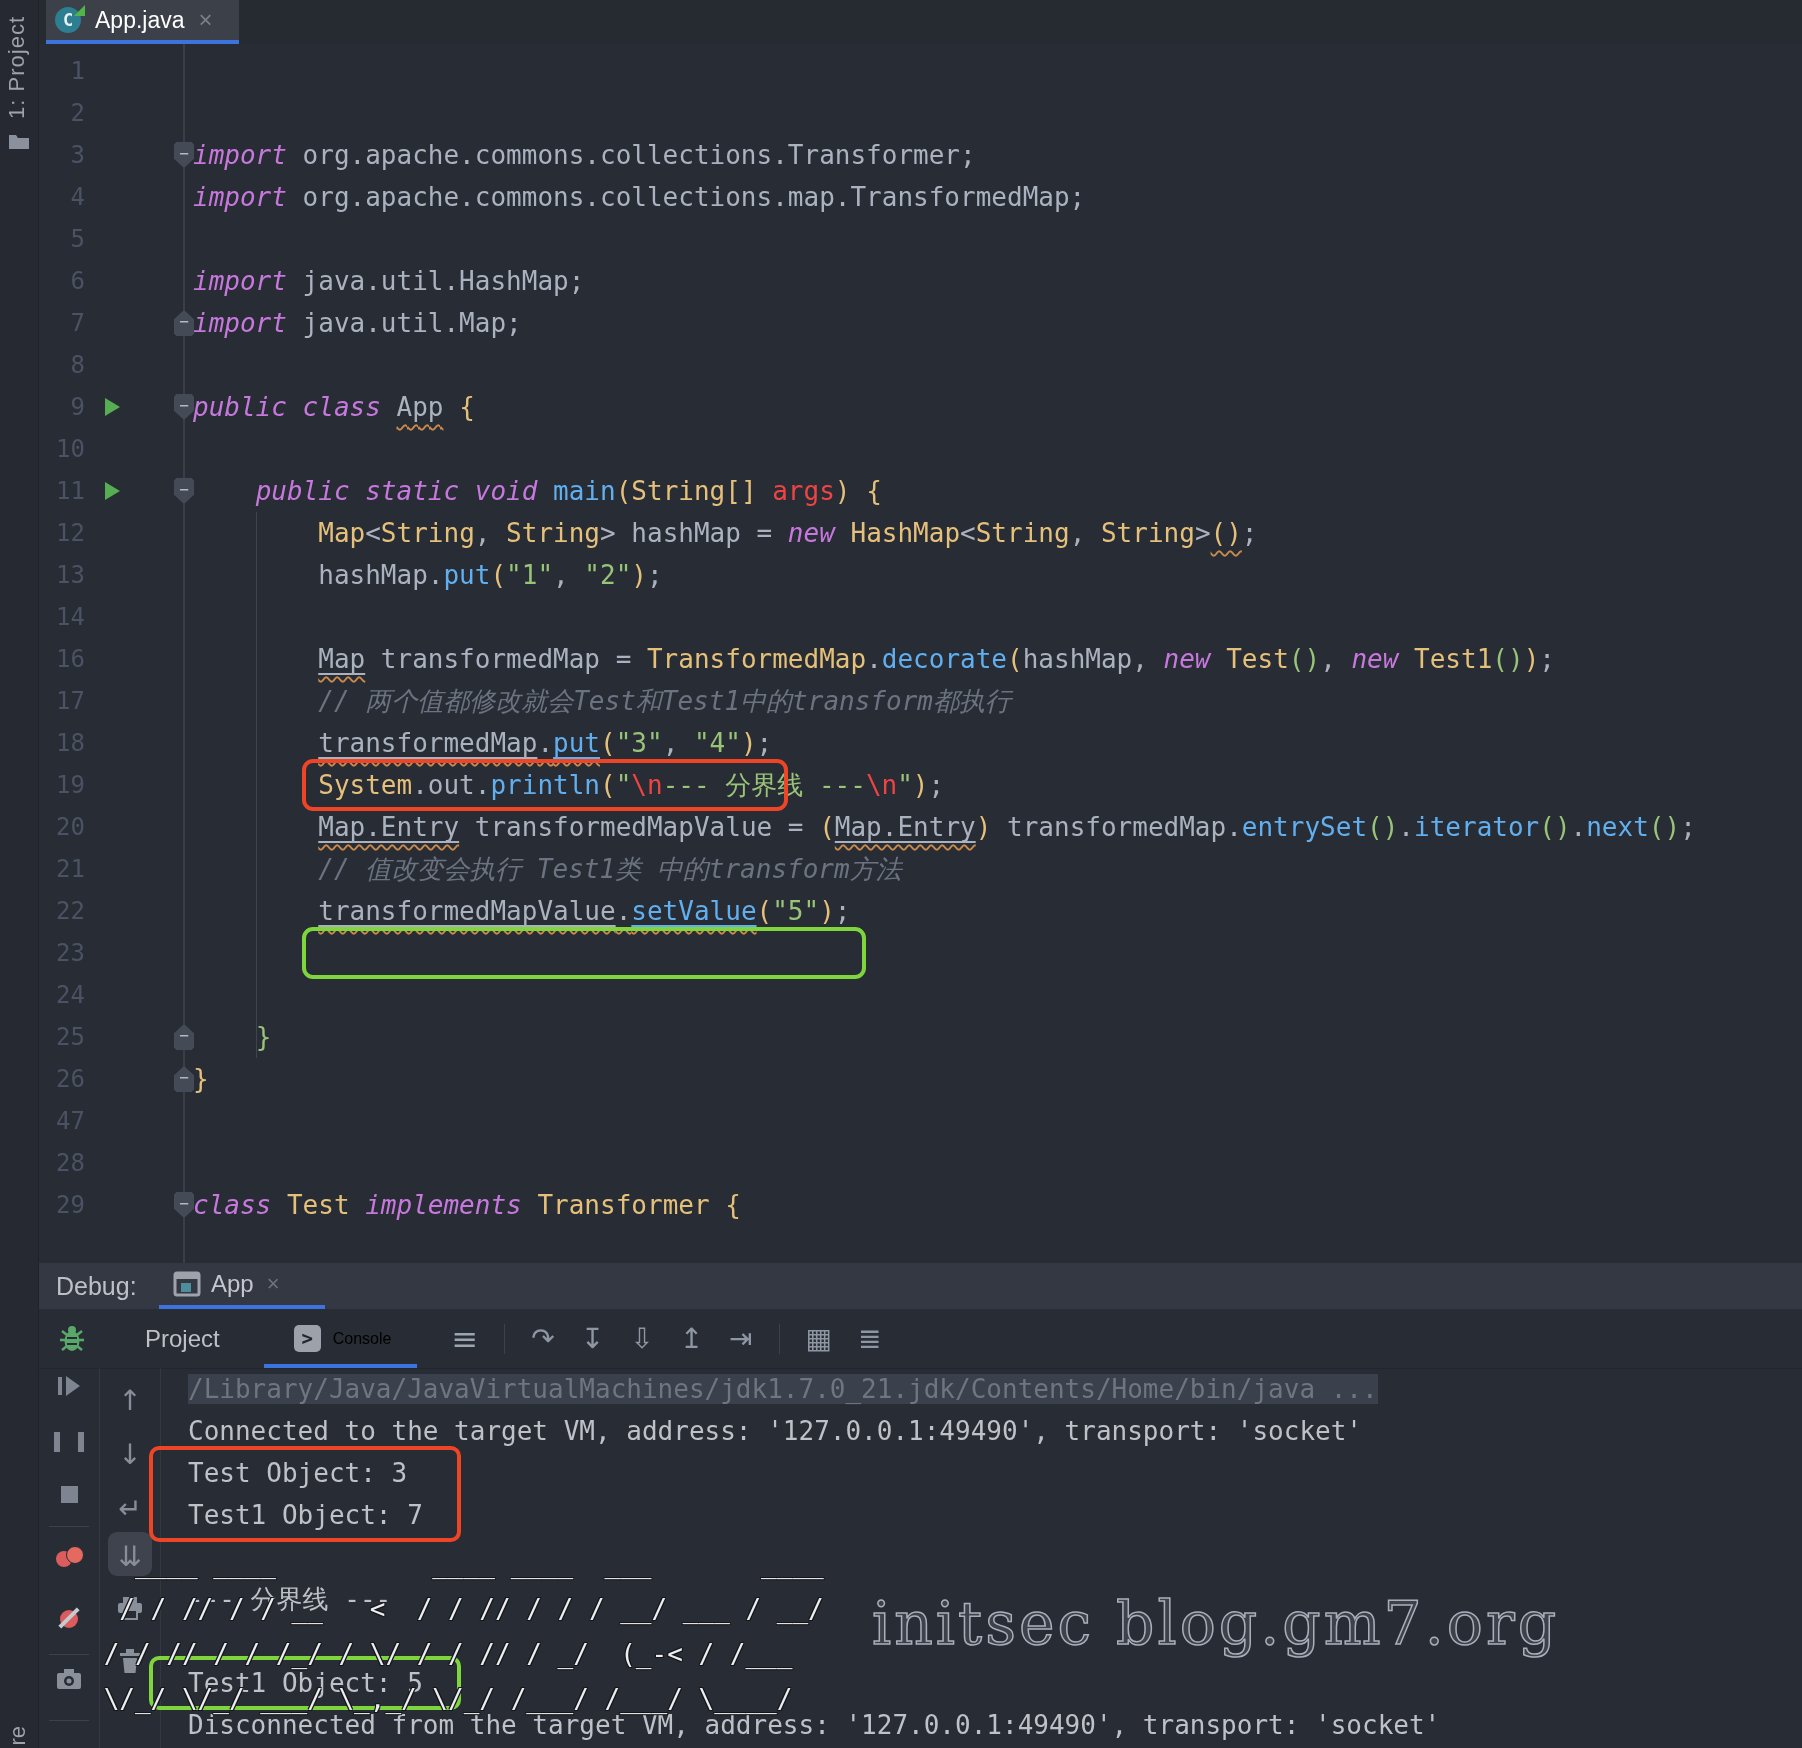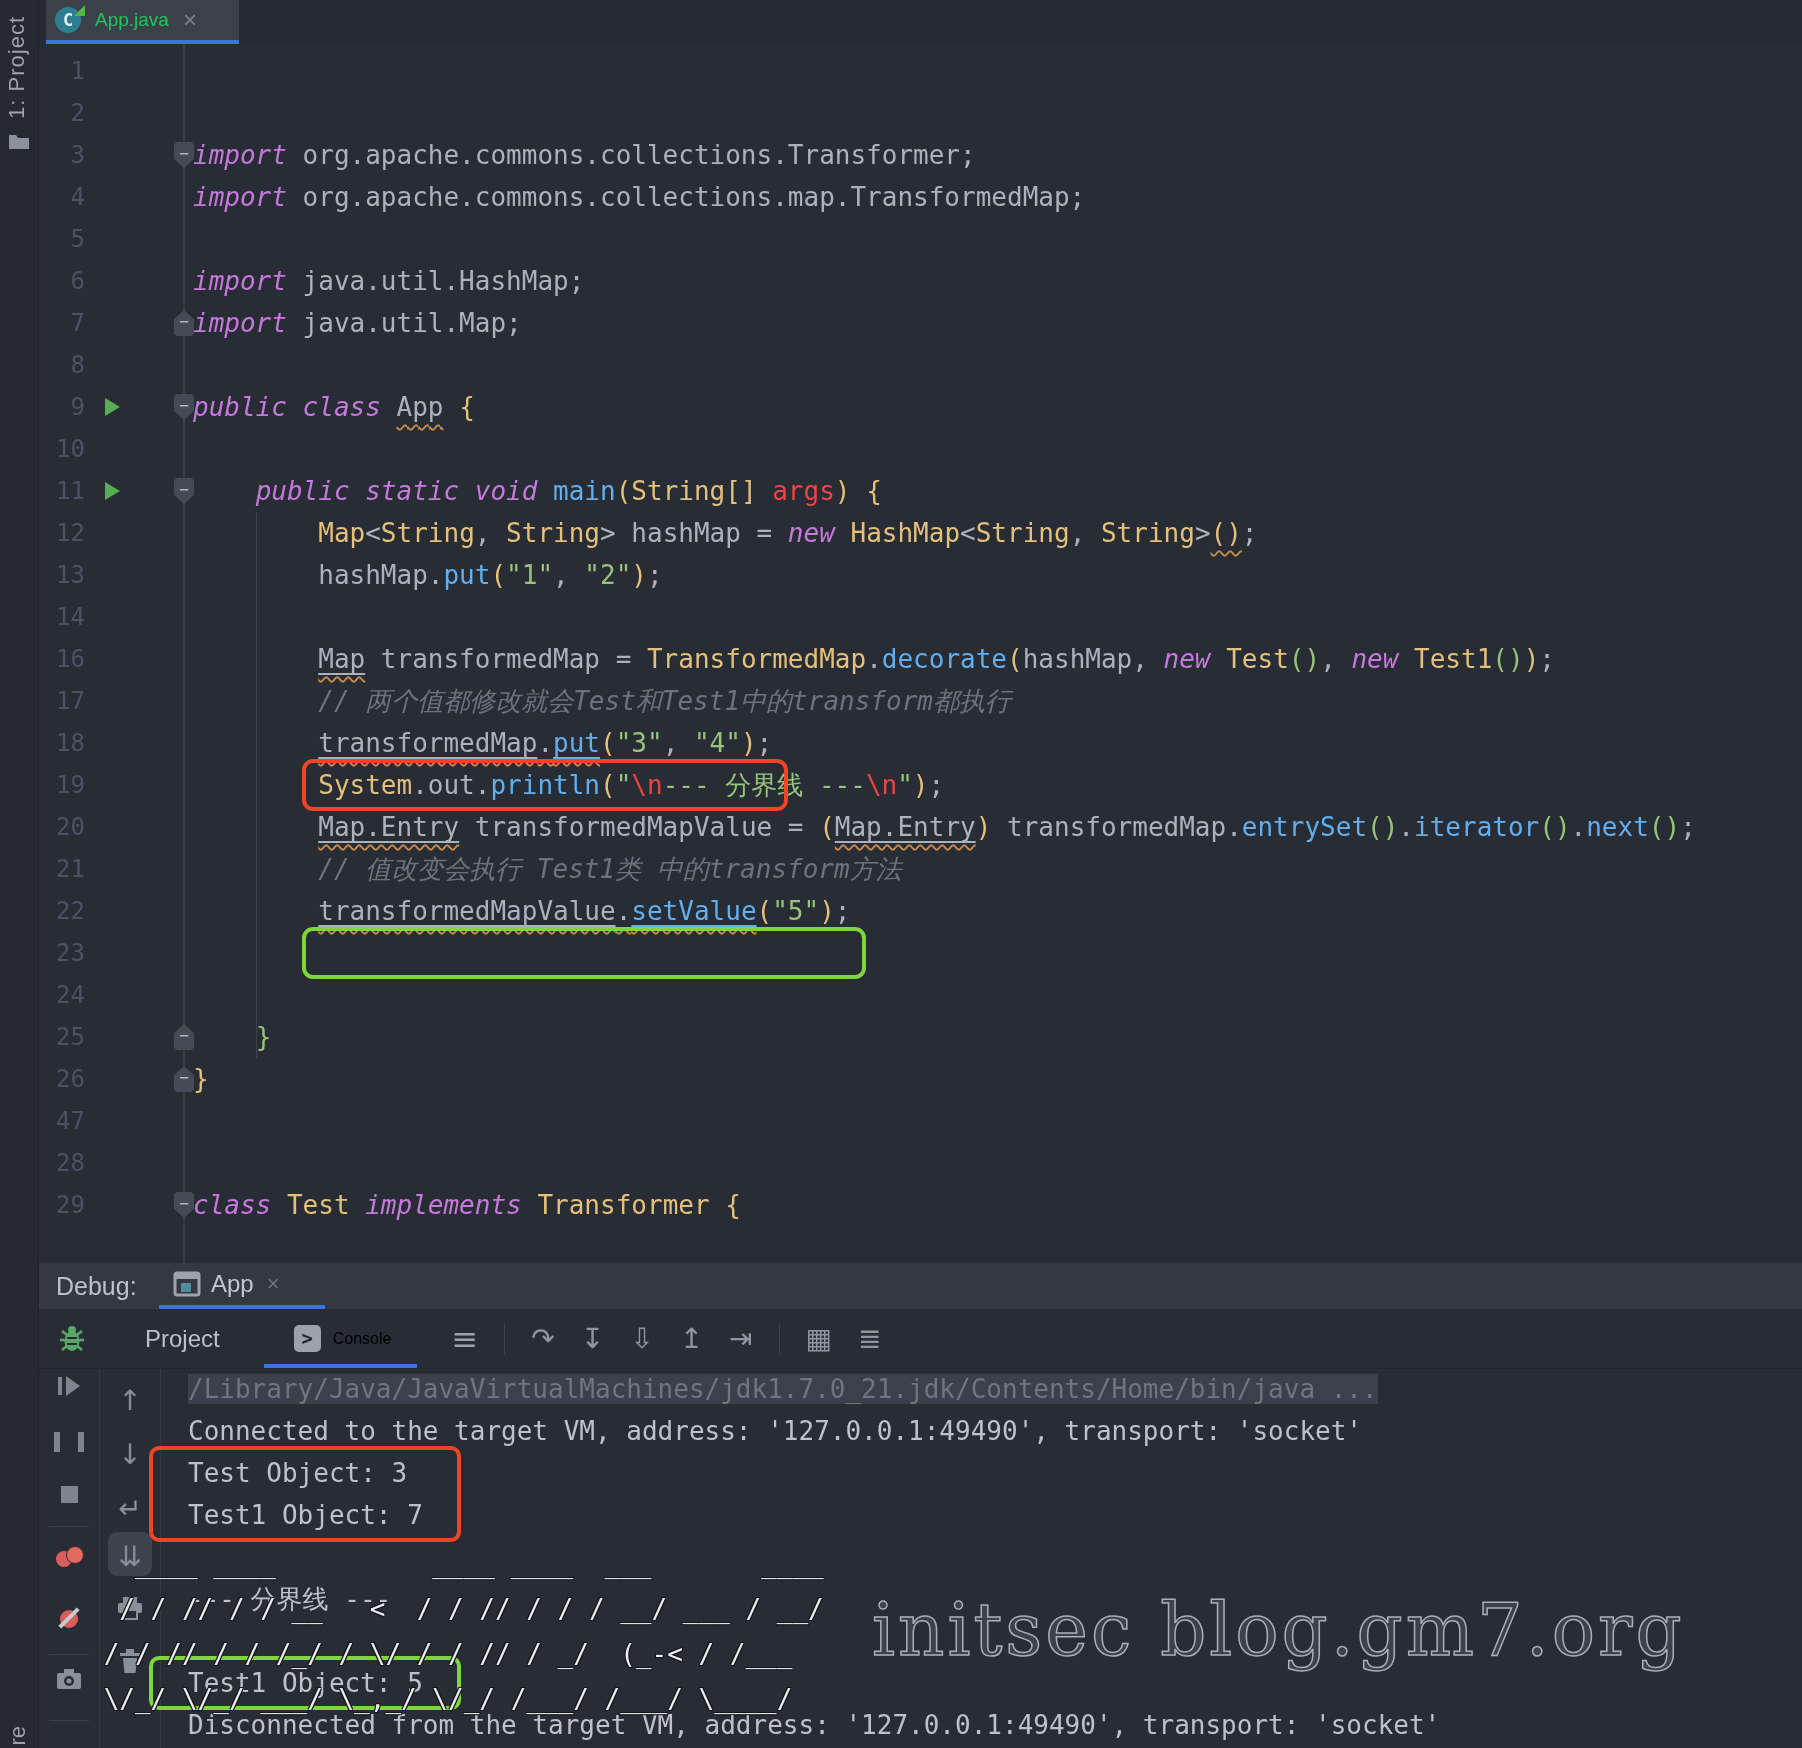--- a/index.html
+++ b/index.html
@@ -11,21 +11,21 @@
   .stripe-label{position:absolute;left:4px;top:16px;color:#9DA2AB;font-size:22px;
       writing-mode:vertical-rl;transform:rotate(180deg);letter-spacing:1px;}
   .stripe-folder{position:absolute;left:8px;top:132px;}
   .stripe-bottom{position:absolute;left:5px;bottom:2px;color:#9DA2AB;font-size:22px;
       writing-mode:vertical-rl;transform:rotate(180deg);}
 
   
   .tabbar{position:absolute;left:39px;top:0;width:1763px;height:44px;background:#262A31;}
   .etab{position:absolute;left:7px;top:0;height:40px;width:193px;background:#3C4049;
         display:flex;align-items:center;cursor:pointer;}
-  .etab-title{color:#22c55e;font-size:19px;margin-left:10px;}
+  .etab-title{color:#ffffff;font-size:23px;margin-left:10px;}
   .etab-close{color:#7A8089;font-size:24px;margin-left:14px;}
   .etab-underline{position:absolute;left:7px;top:40px;width:193px;height:4px;background:#3B74DE;}
   .class-icon{position:relative;width:30px;height:30px;margin-left:9px;flex:0 0 auto;}
   .class-icon .circ{position:absolute;left:0;top:2px;width:26px;height:26px;border-radius:50%;
         background:#2D7E91;color:#E8F2F5;font:bold 17px/26px "DejaVu Sans Mono",monospace;text-align:center;}
   .class-icon .tri{position:absolute;right:0;top:0;width:0;height:0;
         border-left:11px solid transparent;border-top:11px solid #52B548;transform:rotate(90deg);}
 
   
   .code-area{position:absolute;left:39px;top:44px;width:1763px;height:1219px;background:#282C34;overflow:hidden;}
@@ -103,21 +103,21 @@
   .con-line{position:relative;height:42px;padding-left:27px;white-space:pre;
       font:26px/42px "DejaVu Sans Mono",monospace;color:#BEC2C8;}
   .con-line.path{color:#70767F;}
   .con-line.path span{background:#3A404C;}
   .con-ann{position:absolute;border-radius:10px;pointer-events:none;}
 
   
   .ascii-art{position:absolute;left:88px;top:1542px;margin:0;white-space:pre;color:#ECEEF1;
       font:26px/45px "DejaVu Sans Mono",monospace;pointer-events:none;
       text-shadow:1px 1px 0 #14161a,-1px -1px 0 #14161a,1px -1px 0 #14161a,-1px 1px 0 #14161a;}
-  .watermark{position:absolute;left:872px;top:1588px;font-family:"DejaVu Serif",serif;font-size:72px;
+  .watermark{position:absolute;left:872px;top:1588px;font-family:"DejaVu Serif",serif;font-size:60px;
       letter-spacing:3px;color:rgba(160,166,177,0.18);-webkit-text-stroke:1.5px #A9AFBA;pointer-events:none;}
   svg{display:block;}
 </style>
 </head>
 <body>
 
 <div id="app">
 
   <div class="stripe">
     <div class="stripe-label">1: Project</div>

